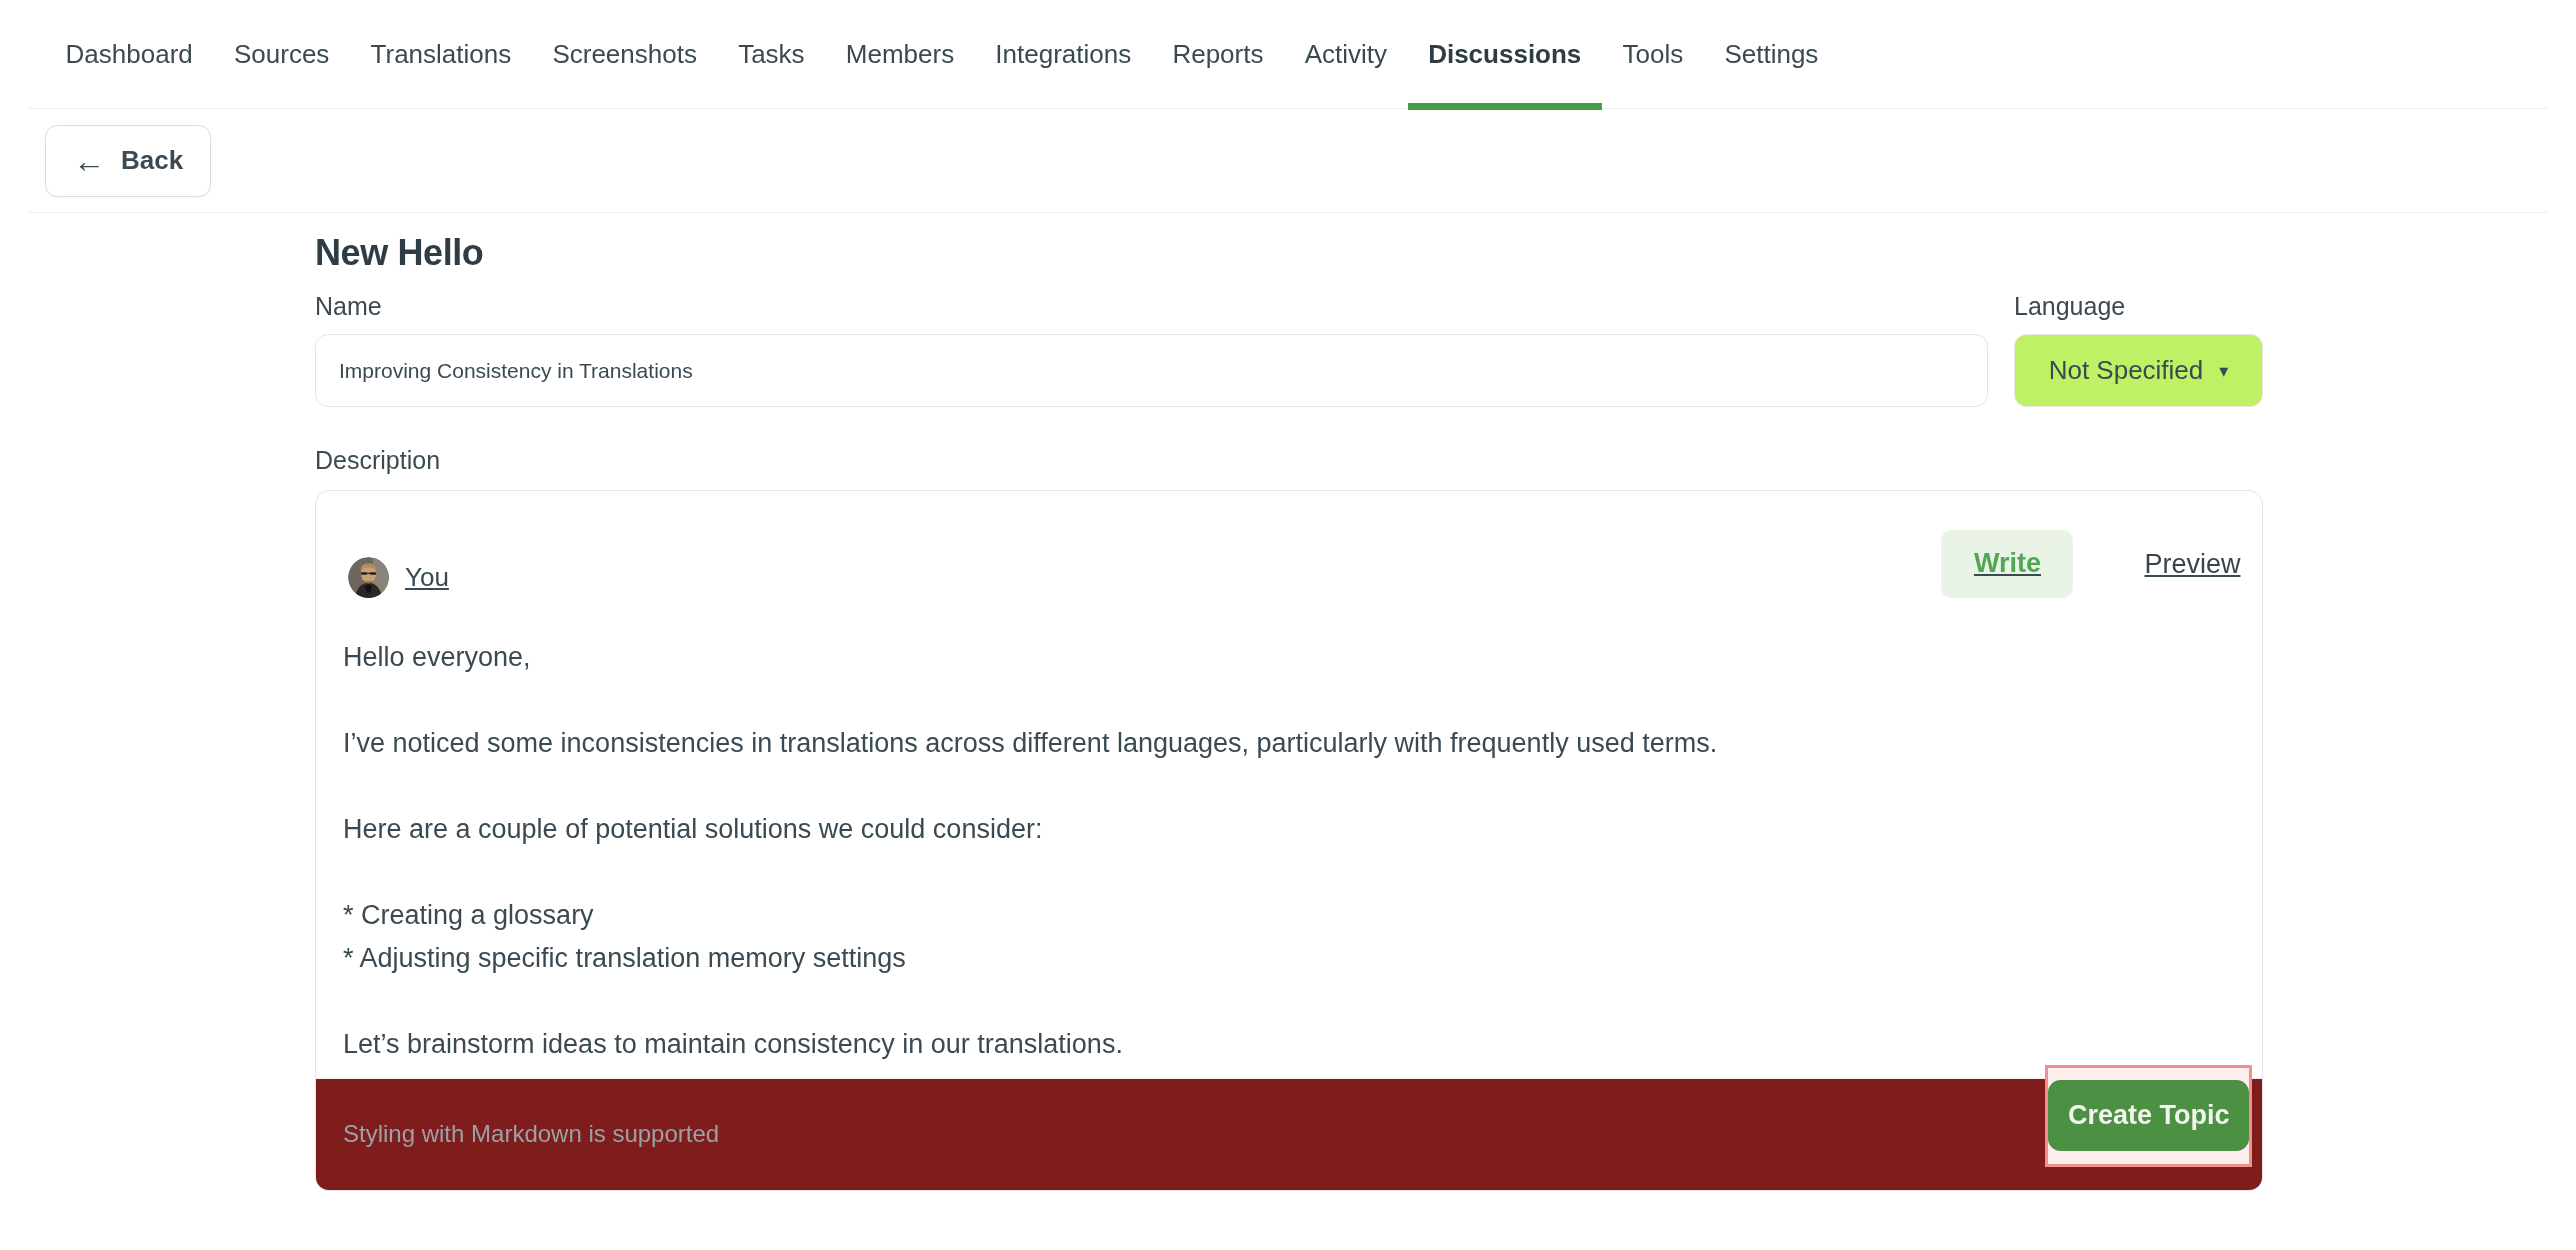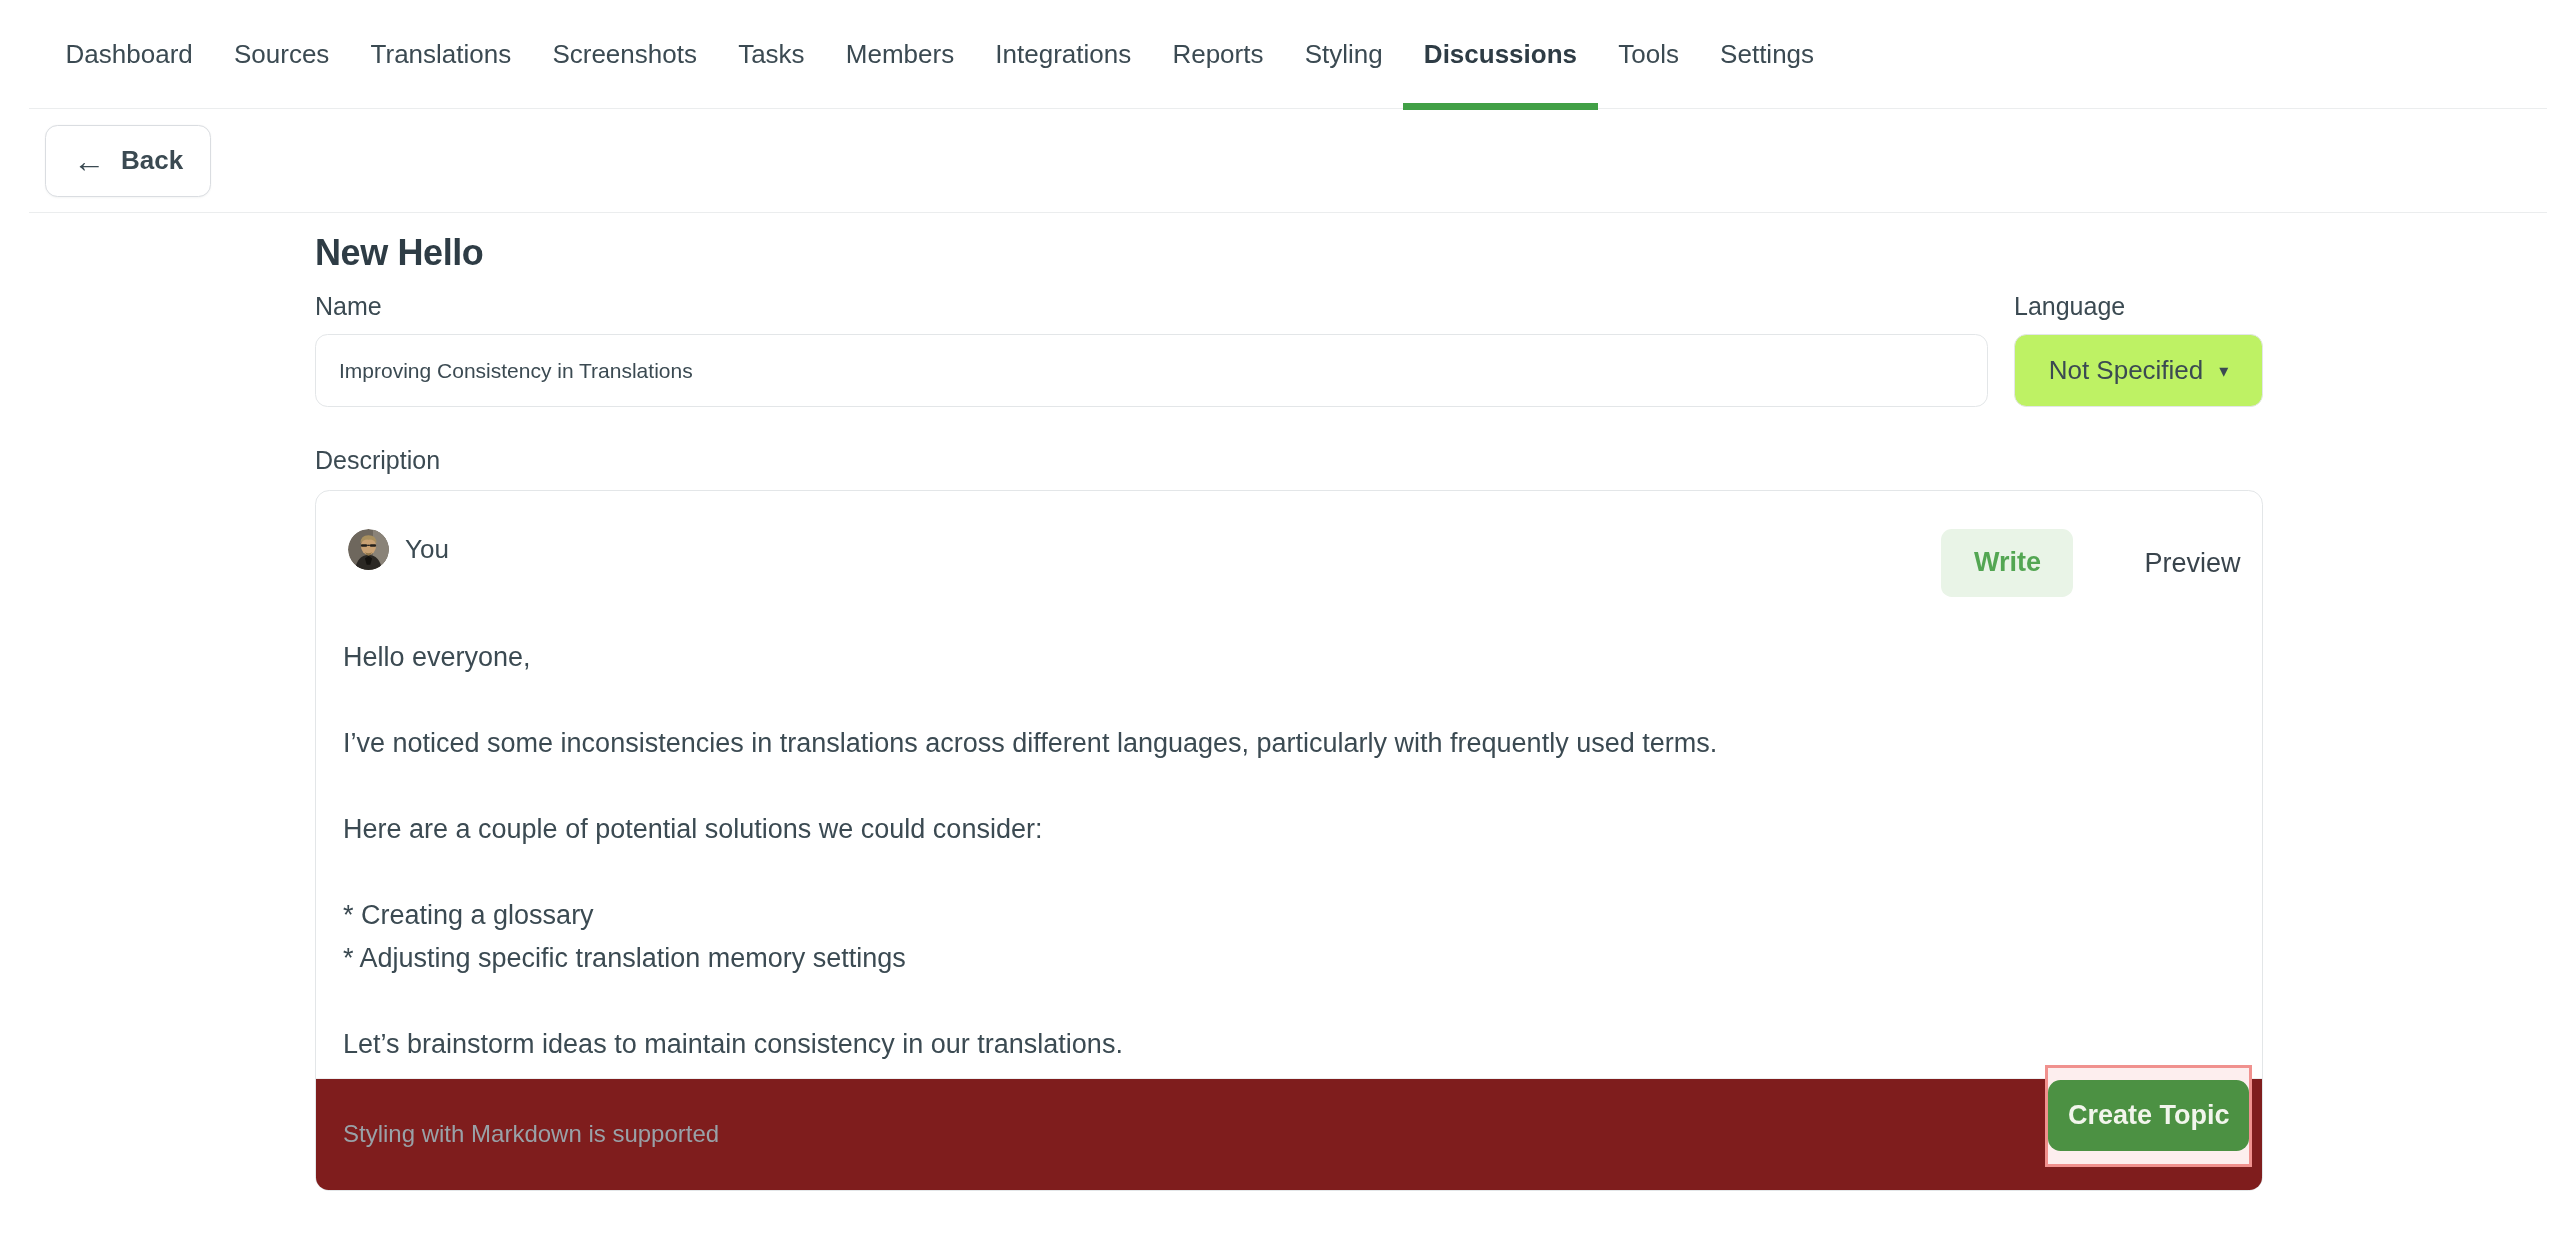--- a/index.html
+++ b/index.html
@@ -123,24 +123,25 @@
     border: 1.8px solid #e3e6e8;
     border-radius: 14.3px;
     height: 701px;
     display: flex;
     flex-direction: column;
     background: #fff;
   }
   .editor-header {
     flex: none;
     display: flex;
-    align-items: flex-start;
+    align-items: flex-end;
     justify-content: space-between;
     padding: 38px 21.5px 0 32px;
     height: 107px;
+    text-decoration: underline;
   }
   .author { display: flex; align-items: center; gap: 16px; }
   .avatar {
     width: 41px; height: 41px;
     border-radius: 50%;
     overflow: hidden;
     flex: none;
   }
   .author-name { font-size: 26px; color: #3b4a52; }
   .editor-tabs { display: flex; align-items: center; gap: 71px; }
@@ -227,21 +228,21 @@
 
 <nav class="topnav">
   <div class="nav-item">Dashboard</div>
   <div class="nav-item">Sources</div>
   <div class="nav-item">Translations</div>
   <div class="nav-item">Screenshots</div>
   <div class="nav-item">Tasks</div>
   <div class="nav-item">Members</div>
   <div class="nav-item">Integrations</div>
   <div class="nav-item">Reports</div>
-  <div class="nav-item">Styling</div>
+  <div class="nav-item">Activity</div>
   <div class="nav-item active">Discussions</div>
   <div class="nav-item">Tools</div>
   <div class="nav-item">Settings</div>
 </nav>
 
 <div class="toolbar">
   <button class="back-btn">
     <span class="back-arrow">←</span>
     <span>Back</span>
   </button>

